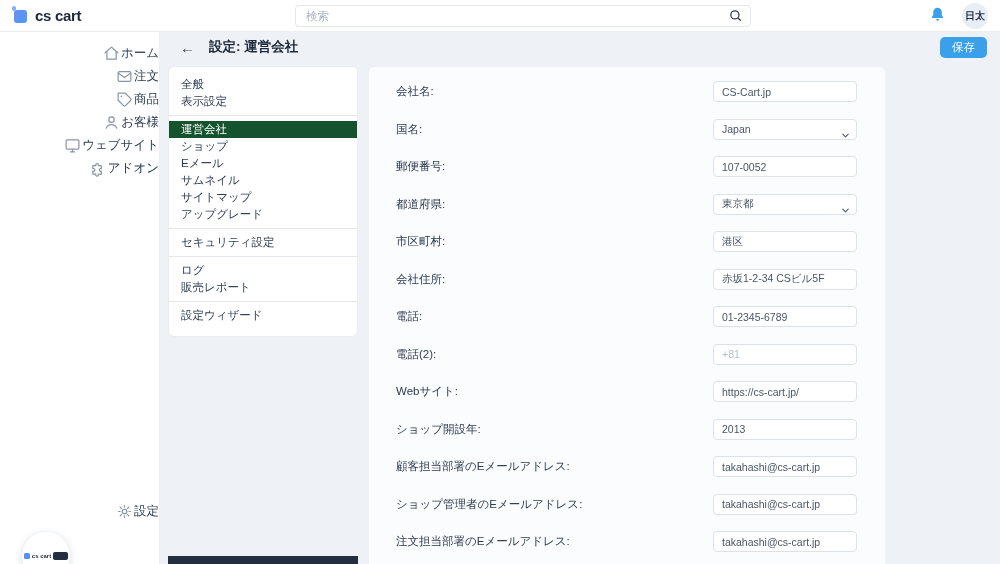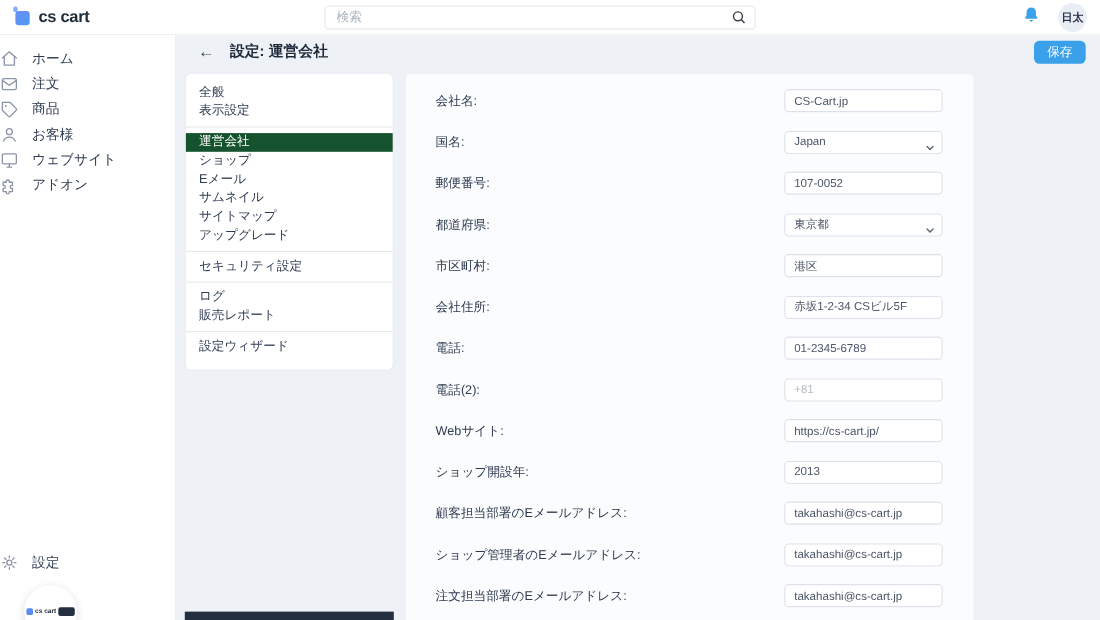--- a/index.html
+++ b/index.html
@@ -9,37 +9,37 @@
   
   .topbar { position:relative; height:32px; background:#fff; border-bottom:1px solid #eceef3;
     display:flex; align-items:center; z-index:5; }
   .logo { display:flex; align-items:center; gap:7px; padding-left:13px; }
   .logo-mark { position:relative; width:15px; height:15px; }
   .logo-sq { position:absolute; left:1px; top:2px; width:13px; height:13px; border-radius:3px;
     background:linear-gradient(135deg,#6d8df5,#4b9cf0); }
   .logo-dot { position:absolute; left:-1px; top:-2px; width:4px; height:5px; border-radius:2px;
     background:#7fb0f7; }
   .logo-text { font-size:15px; font-weight:bold; color:#1e2a3a; letter-spacing:-0.3px; }
-  .search-wrap { position:absolute; left:295px; top:5px; width:392px; height:22px; }
+  .search-wrap { position:absolute; left:295px; top:5px; width:456px; height:22px; }
   .search-input { width:100%; height:100%; border:1px solid #e4e7ed; border-radius:4px;
     padding:0 30px 0 10px; font-size:11.5px; color:#333; background:#fff; outline:none;
     font-family:inherit; }
   .search-input::placeholder { color:#aab2bf; }
   .search-icon { position:absolute; right:8px; top:3px; }
   .topbar-right { position:absolute; right:12px; top:0; height:32px; display:flex;
     align-items:center; gap:16px; }
   .avatar { width:26px; height:26px; border-radius:50%; background:#e9edf4; color:#25304a;
     font-size:10px; font-weight:bold; display:flex; align-items:center; justify-content:center; }
 
   
   .app { display:flex; height:532px; }
   .sidebar { position:relative; width:160px; background:#fff; border-right:1px solid #eceef3;
     padding-top:10px; flex:none; }
-  .nav-item { display:flex; align-items:center; gap:11px; height:23px; 
-    cursor:pointer; }
+  .nav-item { display:flex; align-items:center; height:23px; padding-left:15px;
+    cursor:pointer;justify-content:flex-end; }
   .nav-icon { width:18px; height:18px; flex:none; display:flex; align-items:center; }
   .nav-label { font-size:12.5px; color:#2e3c52; }
   .nav-settings { position:absolute; left:0; top:468px; width:100%; }
   .badge-circle { position:absolute; left:22px; top:500px; width:48px; height:48px;
     border-radius:50%; background:#fff; box-shadow:0 2px 8px rgba(40,60,100,.18);
     display:flex; align-items:center; justify-content:center; gap:2px; }
   .badge-sq { width:6px; height:6px; border-radius:1.5px; background:#5b8df3; }
   .badge-txt { font-size:6px; font-weight:bold; color:#1e2a3a; }
   .badge-pill { width:15px; height:8px; border-radius:2px; background:#252f42; }
 

